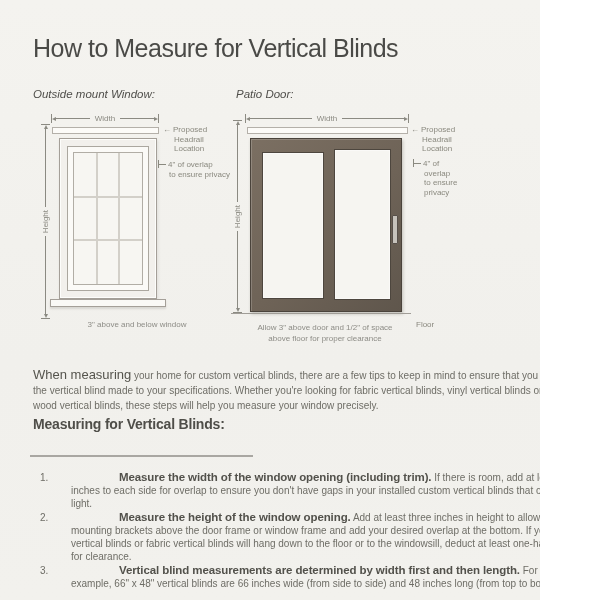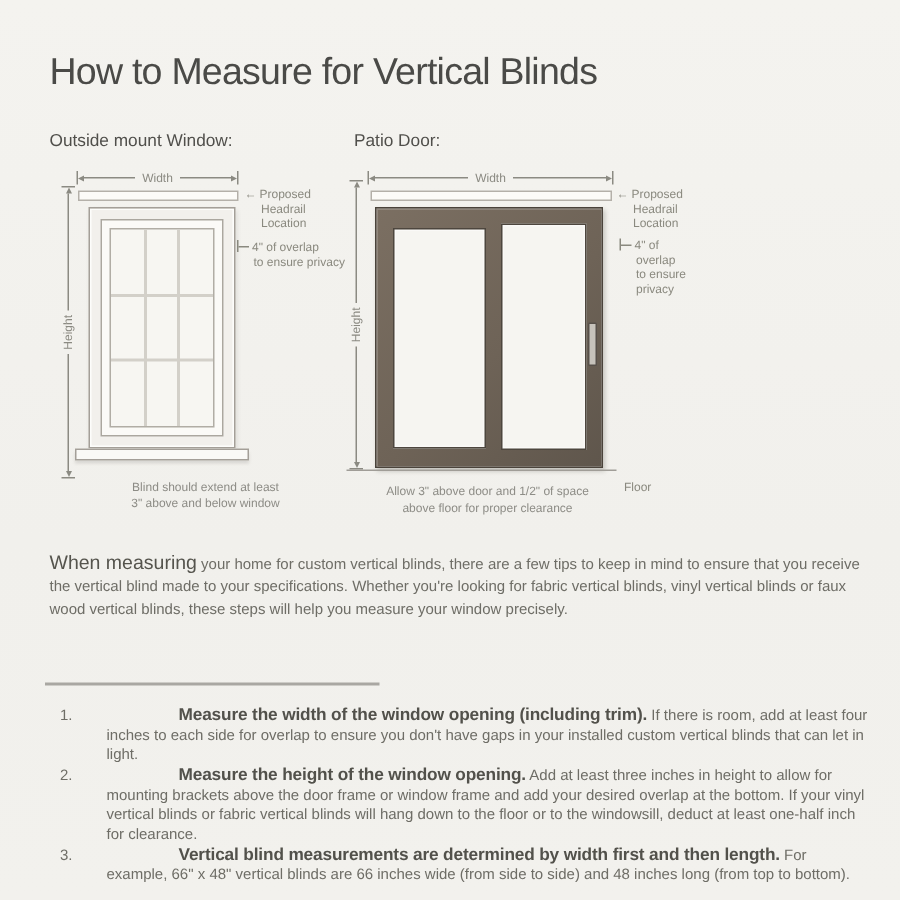--- a/index.html
+++ b/index.html
@@ -1,24 +1,24 @@
 <!DOCTYPE html>
 <html><head>
 <meta charset="utf-8">
 <style>
   html,body{margin:0;padding:0;}
   .page{
-    position:relative;width:600px;height:600px;overflow:hidden;
+    position:relative;width:540px;height:600px;overflow:hidden;
     background:linear-gradient(180deg,#f4f3ef 0%,#f1f0ec 60%,#f2f1ed 100%);
     font-family:"Liberation Sans", sans-serif;color:#6e6d66;
   }
   
   .title{position:absolute;left:33px;top:34px;font-size:25px;font-weight:400;
     letter-spacing:-0.5px;color:#4a4a47;margin:0;}
-  .dia-label{position:absolute;top:88px;font-size:11.5px;color:#504f4b;}
+  .dia-label{position:absolute;top:88px;font-size:11.5px;color:#504f4b;font-style:italic;}
   .dia-label.win{left:33px}
   .dia-label.door{left:236px}
   
   .hdim{position:absolute;height:9px;display:flex;align-items:center;color:#8b8a82;}
   .hdim .end{width:1px;height:9px;background:#8b8a82;}
   .hdim .ln{flex:1;height:1px;background:#8b8a82;}
   .ah{width:0;height:0;border-top:2.5px solid transparent;border-bottom:2.5px solid transparent;}
   .ah.l{border-right:4px solid #8b8a82;}
   .ah.r{border-left:4px solid #8b8a82;}
   .hdim .lbl{padding:0 5px;font-size:8px;line-height:9px;}
@@ -121,21 +121,20 @@
     <div class="ind">Headrail</div>
     <div class="ind">Location</div>
   </div>
 
   <div class="note" style="left:158px;top:160px;">
     <div><span class="tickmark"></span><span>4" of overlap</span></div>
     <div class="ind">to ensure privacy</div>
   </div>
 
   <div class="caption" style="left:57px;top:320px;width:160px;">
-    <div>Blind should extend at least</div>
     <div>3" above and below window</div>
   </div>
 
   <div class="hdim" style="left:245px;top:114px;width:164px;">
     <span class="end"></span>
     <span class="ah l"></span>
     <span class="ln"></span>
     <span class="lbl">Width</span>
     <span class="ln"></span>
     <span class="ah r"></span>
@@ -176,20 +175,21 @@
     <div class="ind">privacy</div>
   </div>
 
   <div class="caption" style="left:243px;top:323px;width:164px;">
     <div>Allow 3" above door and 1/2" of space</div>
     <div>above floor for proper clearance</div>
   </div>
 
   <p class="intro"><span class="lead">When measuring</span><span> your home for custom vertical blinds, there are a few tips to keep in mind to ensure that you receive the vertical blind made to your specifications. Whether you're looking for fabric vertical blinds, vinyl vertical blinds or faux wood vertical blinds, these steps will help you measure your window precisely.</span></p>
 
+  <h2 class="section-heading">Measuring for Vertical Blinds:</h2>
   <div class="rule"></div>
 
   <div class="steps">
     <div class="step">
       <span class="num">1.</span>
       <span><span class="lead">Measure the width of the window opening (including trim).</span><span> If there is room, add at least four inches to each side for overlap to ensure you don't have gaps in your installed custom vertical blinds that can let in light.</span></span>
     </div>
     <div class="step">
       <span class="num">2.</span>
       <span><span class="lead">Measure the height of the window opening.</span><span> Add at least three inches in height to allow for mounting brackets above the door frame or window frame and add your desired overlap at the bottom. If your vinyl vertical blinds or fabric vertical blinds will hang down to the floor or to the windowsill, deduct at least one-half inch for clearance.</span></span>

